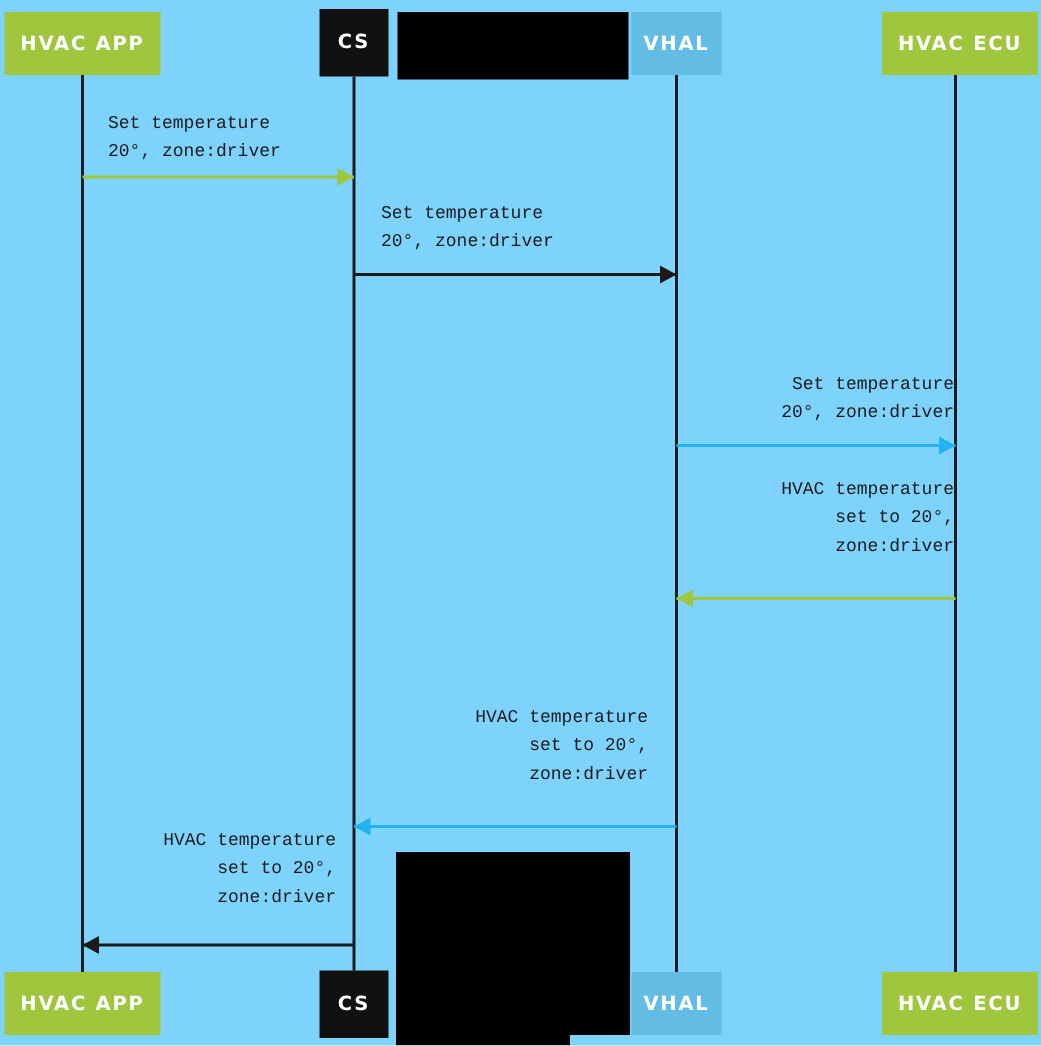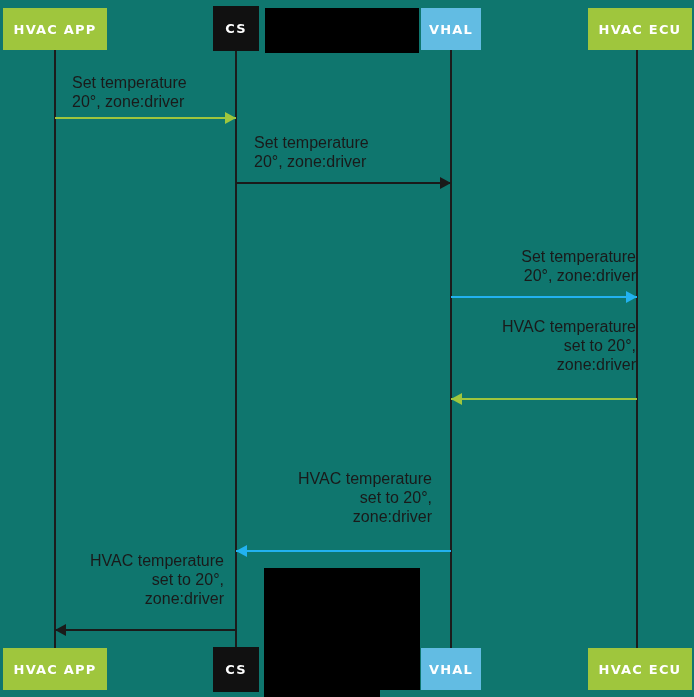--- a/index.html
+++ b/index.html
@@ -34,22 +34,22 @@
   
   .lifeline {
     position: absolute;
     width: 2px;
     background: #1c1c1c;
   }
 
   
   .msg-label {
     position: absolute;
-    font-family: Liberation Sans, sans-serif;
-    font-size: 16px;
+    font-family: Liberation Mono, monospace;
+    font-size: 12px;
     line-height: 19px;
     color: #1a1a1a;
     white-space: pre;
   }
   .msg-label.align-left  { text-align: left; }
   .msg-label.align-right { text-align: right; }
 
   .arrow-line {
     position: absolute;
     height: 2px;
@@ -66,21 +66,21 @@
 
   
   .occlusion {
     position: absolute;
     background: #000000;
   }
 </style>
 </head>
 <body>
 
-<div id="diagram-root" style="width: 694px; height: 697px; background: #0f766e;">
+<div id="diagram-root" style="width: 694px; height: 697px; background: #7dd3fc;">
     <div class="lifeline" style="left: 54px; top: 50px; height: 598px; background: rgb(28, 28, 28);"></div>
     <div class="lifeline" style="left: 235px; top: 51px; height: 596px; background: rgb(28, 28, 28);"></div>
     <div class="lifeline" style="left: 450px; top: 50px; height: 598px; background: rgb(28, 28, 28);"></div>
     <div class="lifeline" style="left: 636px; top: 50px; height: 598px; background: rgb(28, 28, 28);"></div>
     <div class="participant-box" style="left: 3px; top: 8px; width: 104px; height: 42px; background: rgb(159, 198, 61);">
       <span>HVAC APP</span>
     </div>
     <div class="participant-box" style="left: 3px; top: 648px; width: 104px; height: 42px; background: rgb(159, 198, 61);">
       <span>HVAC APP</span>
     </div>

